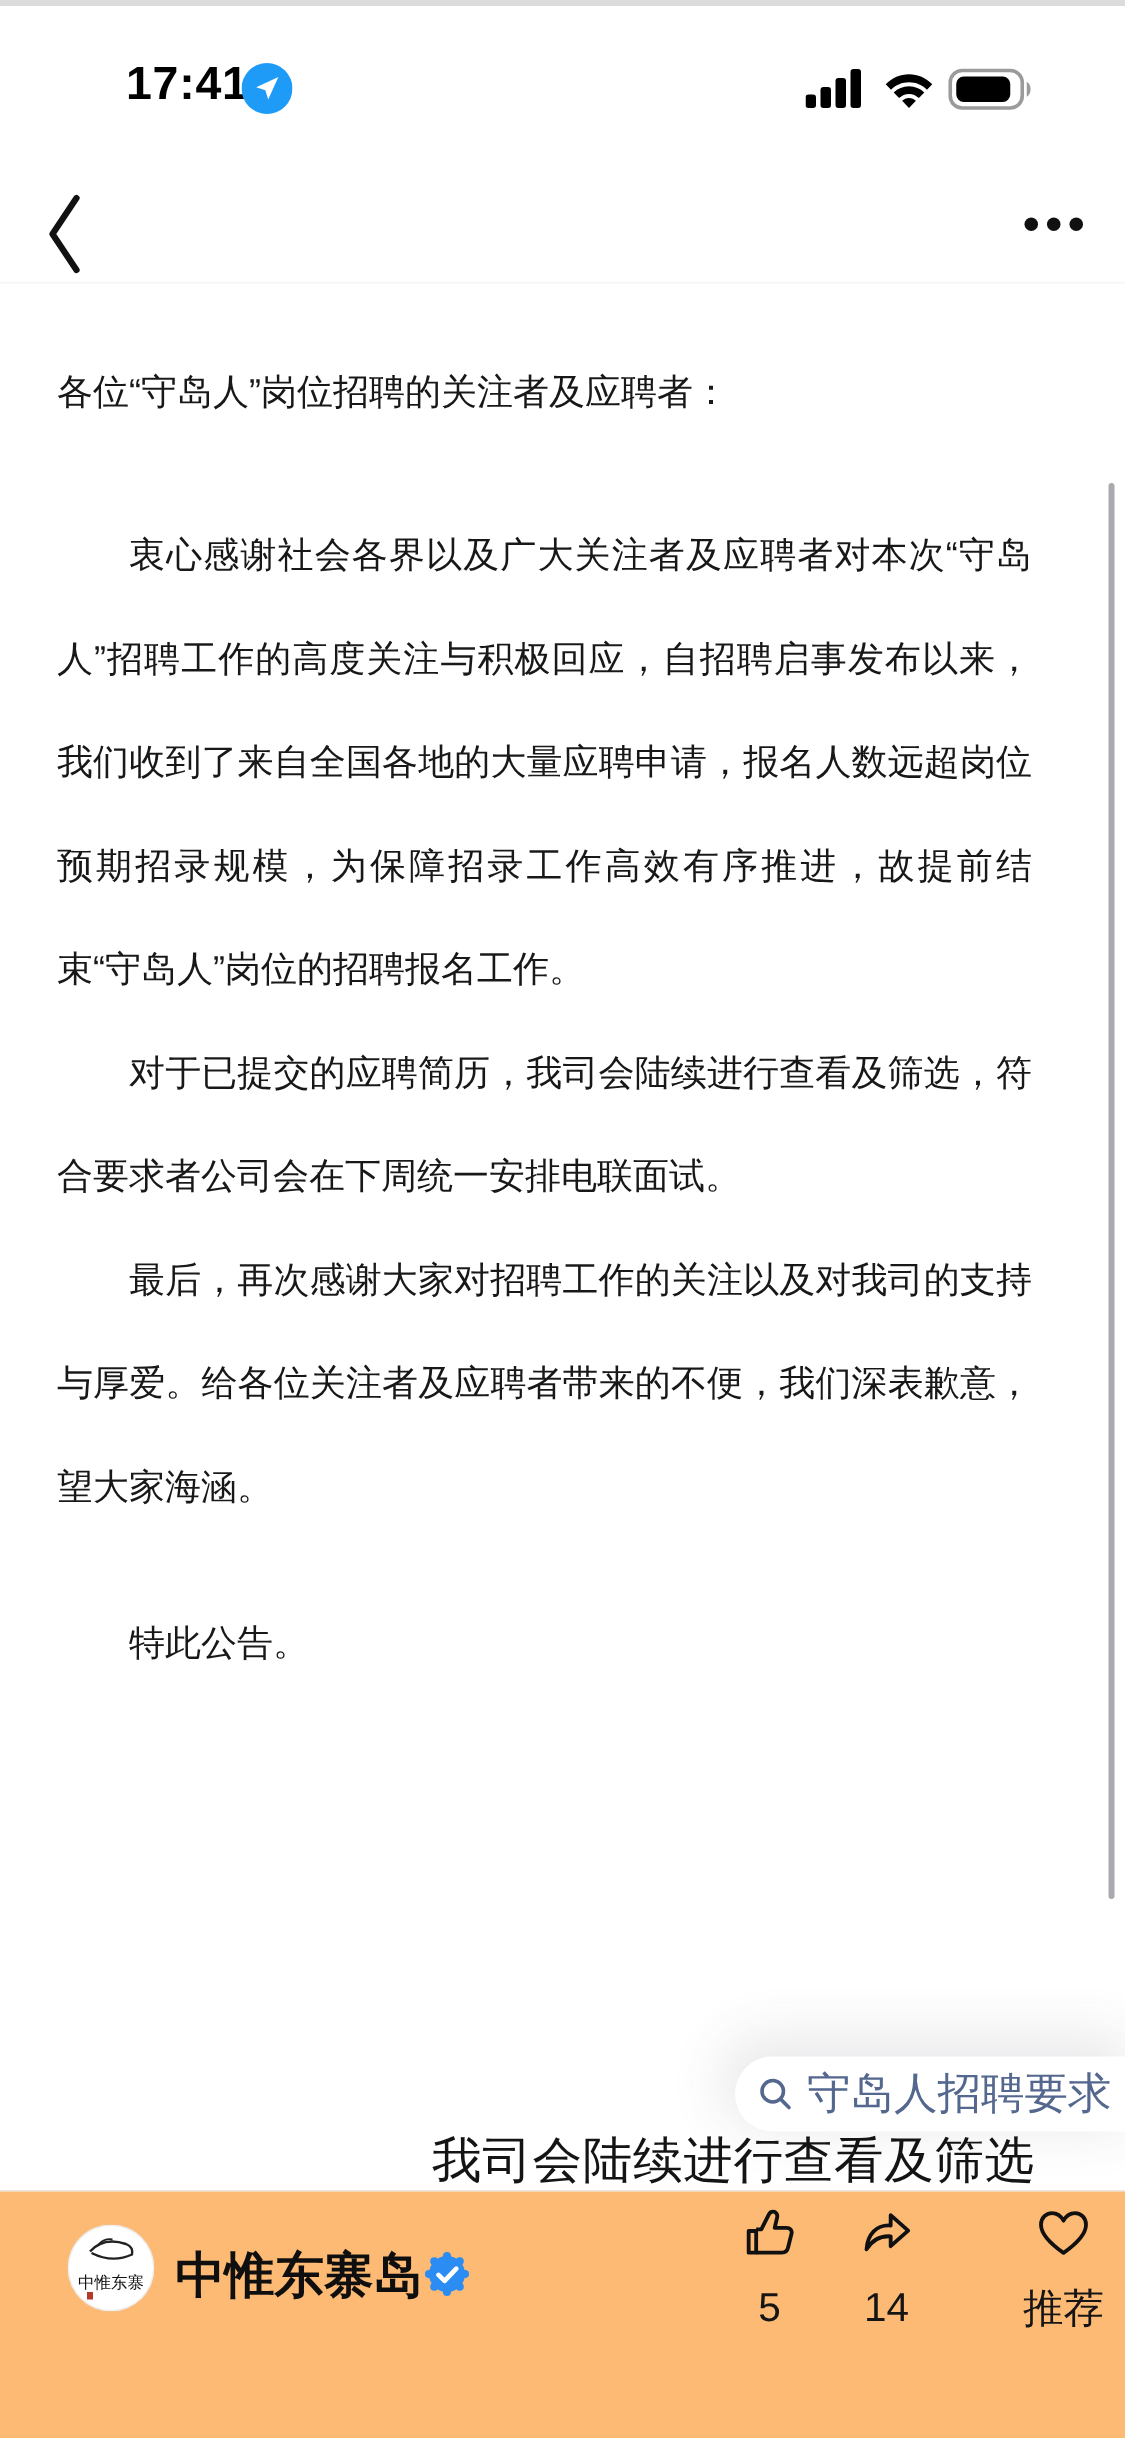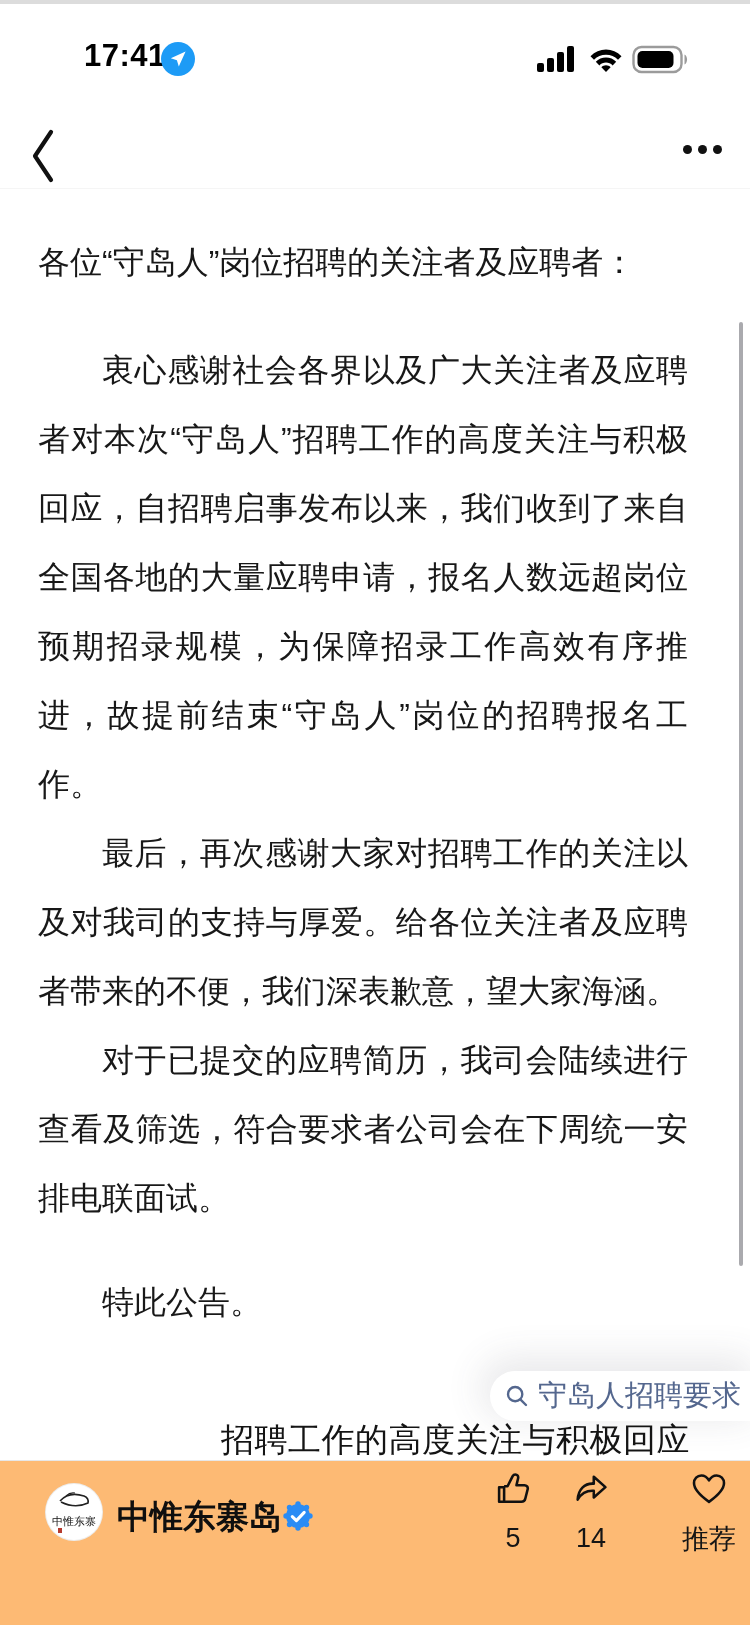--- a/index.html
+++ b/index.html
@@ -19,21 +19,21 @@
   .batt{ position:absolute; left:632px; top:41px; }
 
   
   .navbar{ position:absolute; top:100px; left:0; right:0; height:85px; background:#fff; }
   .navbar::after{ content:""; position:absolute; left:0; right:0; bottom:0; height:1px; background:rgba(0,0,0,0.04); }
   .back{ position:absolute; left:30px; top:24px; width:26px; height:56px; cursor:pointer; }
   .more{ position:absolute; right:24px; top:37px; display:flex; gap:6px; cursor:pointer; padding:4px; }
   .more i{ width:9px; height:9px; border-radius:50%; background:#111; }
 
   
-  .article{ position:absolute; left:38px; top:185px; width:650px; font-size:32px; color:#181818; }
+  .article{ position:absolute; left:38px; top:185px; width:650px; font-size:24px; color:#181818; }
   .greeting{ margin-top:40px; line-height:66.5px; font-weight:400; }
   .para{ text-align:justify; text-align-last:left; line-height:69px; text-indent:2em; }
   .para.first{ margin-top:40px; }
   .para.last{ margin-top:37px;font-family:Liberation Mono, monospace; }
 
   
   .search-pill{
     position:absolute; top:1367px; left:490px; right:0; height:50px;
     background:#fff; border-radius:25px 0 0 25px;
     display:flex; align-items:center; gap:8px; padding-left:14px;
@@ -96,34 +96,34 @@
     <div class="more">
         <i></i>
         <i></i>
         <i></i>
       </div>
   </div>
 
   <div class="article">
     <div class="greeting">各位“守岛人”岗位招聘的关注者及应聘者：</div>
     <div class="para first">衷心感谢社会各界以及广大关注者及应聘者对本次“守岛人”招聘工作的高度关注与积极回应，自招聘启事发布以来，我们收到了来自全国各地的大量应聘申请，报名人数远超岗位预期招录规模，为保障招录工作高效有序推进，故提前结束“守岛人”岗位的招聘报名工作。</div>
+    <div class="para">对于已提交的应聘简历，我司会陆续进行查看及筛选，符合要求者公司会在下周统一安排电联面试。</div>
     <div class="para">最后，再次感谢大家对招聘工作的关注以及对我司的支持与厚爱。给各位关注者及应聘者带来的不便，我们深表歉意，望大家海涵。</div>
-    <div class="para">对于已提交的应聘简历，我司会陆续进行查看及筛选，符合要求者公司会在下周统一安排电联面试。</div>
     <div class="para last">特此公告。</div>
   </div>
 
   <div class="search-pill">
     <svg width="26" height="26" viewBox="0 0 24 24">
       <circle cx="10.3" cy="10.3" r="6.6" fill="none" stroke="#54678e" stroke-width="2.2"></circle>
       <line x1="15.3" y1="15.3" x2="20.3" y2="20.3" stroke="#54678e" stroke-width="2.2" stroke-linecap="round"></line>
     </svg>
     <span>守岛人招聘要求</span>
   </div>
 
-  <div class="signature">招聘工作的高度关注与积极回应</div>
+  <div class="signature">我司会陆续进行查看及筛选</div>
 
   <div class="divider"></div>
 
   <div class="footer">
     <div class="avatar">
       <svg width="56" height="56" viewBox="0 0 56 56">
         <path d="M14 17 q9 -10 24 -5 q5 2 4 7 q-13 6 -27 -1" fill="none" stroke="#222" stroke-width="1.6"></path>
         <path d="M20 12 q4 -4 9 -3" fill="none" stroke="#222" stroke-width="1.2"></path>
         <text x="28" y="41" text-anchor="middle" font-size="11" fill="#111">中惟东寨</text>
         <rect x="12" y="44" width="4" height="5" fill="#b53a2e"></rect>

